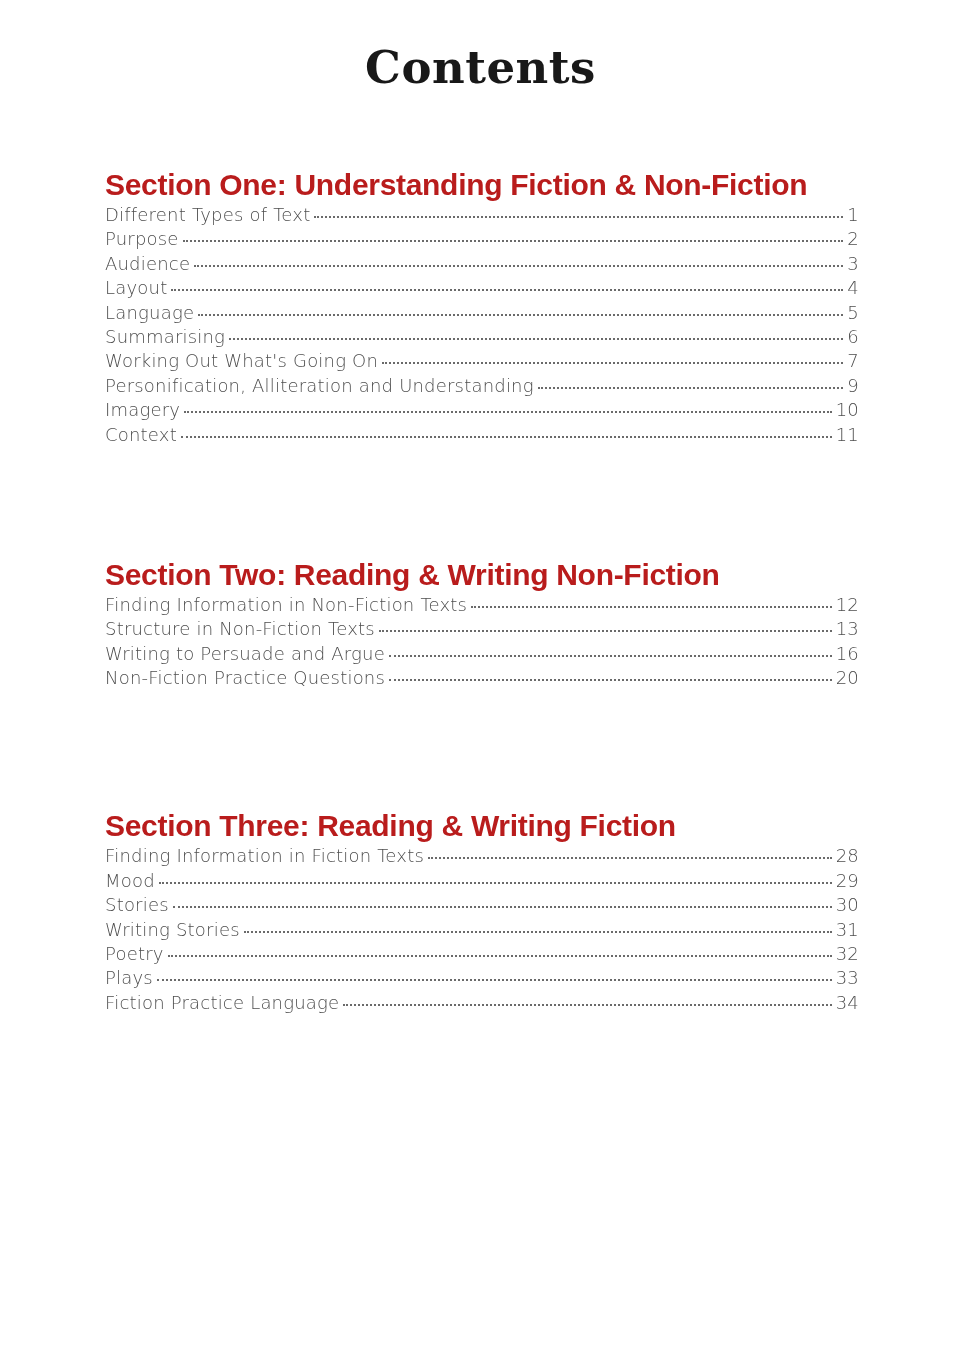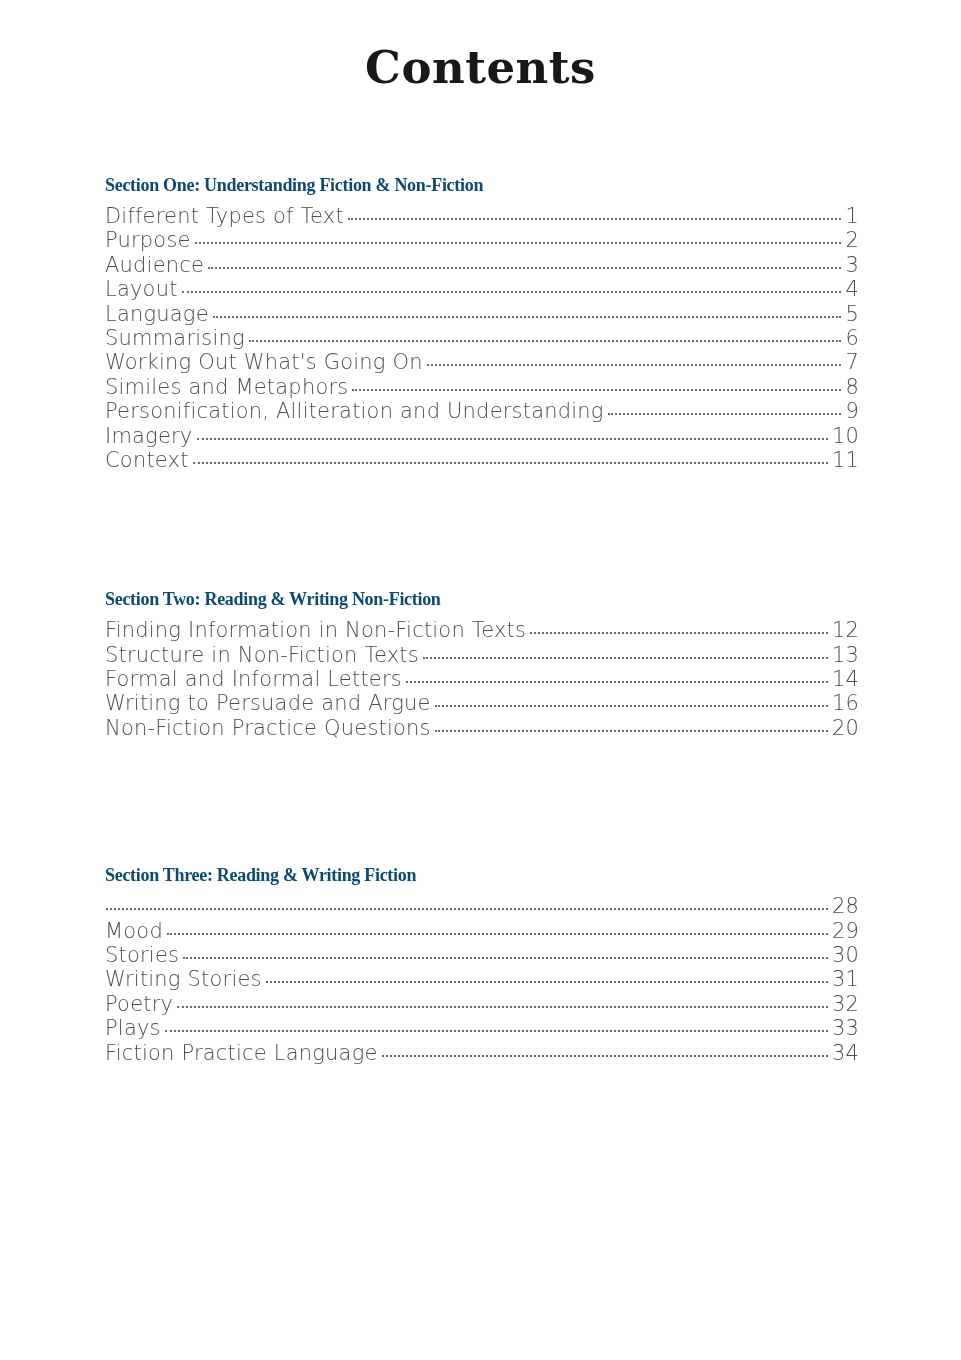--- a/index.html
+++ b/index.html
@@ -31,39 +31,39 @@
     line-height: 52px;
     letter-spacing: 0.5px;
     color: #181818;
   }
   .content {
     margin-left: 105px;
     margin-right: 102px;
   }
   .section-heading {
     margin: 0;
-    font-family: Liberation Serif, serif;
+    font-family: Liberation Sans, sans-serif;
     font-weight: 700;
-    font-size: 18px;
+    font-size: 30px;
     line-height: 30px;
     letter-spacing: -0.3px;
-    color: #0c4a6e;
+    color: #b91c1c;
   }
   .section-one .section-heading { margin-top: 76px; }
   .section-two .section-heading { margin-top: 112px; }
   .section-three .section-heading { margin-top: 120px; }
 
   .toc-list {
     margin-top: 4px;
   }
   .toc-row {
     display: flex;
     align-items: baseline;
     height: 24.4px;
-    font-size: 21px;
+    font-size: 18px;
     font-weight: 300;
     color: #4e4e4e;
     letter-spacing: 0.2px;
   }
   .entry-label {
     white-space: nowrap;
     padding-right: 3px;
   }
   .leader {
     flex: 1 1 auto;
@@ -118,25 +118,20 @@
             <span class="entry-label">Summarising</span>
             <span class="leader"></span>
             <span class="entry-page">6</span>
           </div>
           <div class="toc-row">
             <span class="entry-label">Working Out What's Going On</span>
             <span class="leader"></span>
             <span class="entry-page">7</span>
           </div>
           <div class="toc-row">
-            <span class="entry-label">Similes and Metaphors</span>
-            <span class="leader"></span>
-            <span class="entry-page">8</span>
-          </div>
-          <div class="toc-row">
             <span class="entry-label">Personification, Alliteration and Understanding</span>
             <span class="leader"></span>
             <span class="entry-page">9</span>
           </div>
           <div class="toc-row">
             <span class="entry-label">Imagery</span>
             <span class="leader"></span>
             <span class="entry-page">10</span>
           </div>
           <div class="toc-row">
@@ -154,41 +149,37 @@
             <span class="entry-label">Finding Information in Non-Fiction Texts</span>
             <span class="leader"></span>
             <span class="entry-page">12</span>
           </div>
           <div class="toc-row">
             <span class="entry-label">Structure in Non-Fiction Texts</span>
             <span class="leader"></span>
             <span class="entry-page">13</span>
           </div>
           <div class="toc-row">
-            <span class="entry-label">Formal and Informal Letters</span>
-            <span class="leader"></span>
-            <span class="entry-page">14</span>
-          </div>
-          <div class="toc-row">
             <span class="entry-label">Writing to Persuade and Argue</span>
             <span class="leader"></span>
             <span class="entry-page">16</span>
           </div>
           <div class="toc-row">
             <span class="entry-label">Non-Fiction Practice Questions</span>
             <span class="leader"></span>
             <span class="entry-page">20</span>
           </div>
         </div>
     </div>
 
     <div class="section section-three">
       <h2 class="section-heading">Section Three: Reading &amp; Writing Fiction</h2>
       <div class="toc-list">
           <div class="toc-row">
+            <span class="entry-label">Finding Information in Fiction Texts</span>
             <span class="leader"></span>
             <span class="entry-page">28</span>
           </div>
           <div class="toc-row">
             <span class="entry-label">Mood</span>
             <span class="leader"></span>
             <span class="entry-page">29</span>
           </div>
           <div class="toc-row">
             <span class="entry-label">Stories</span>

